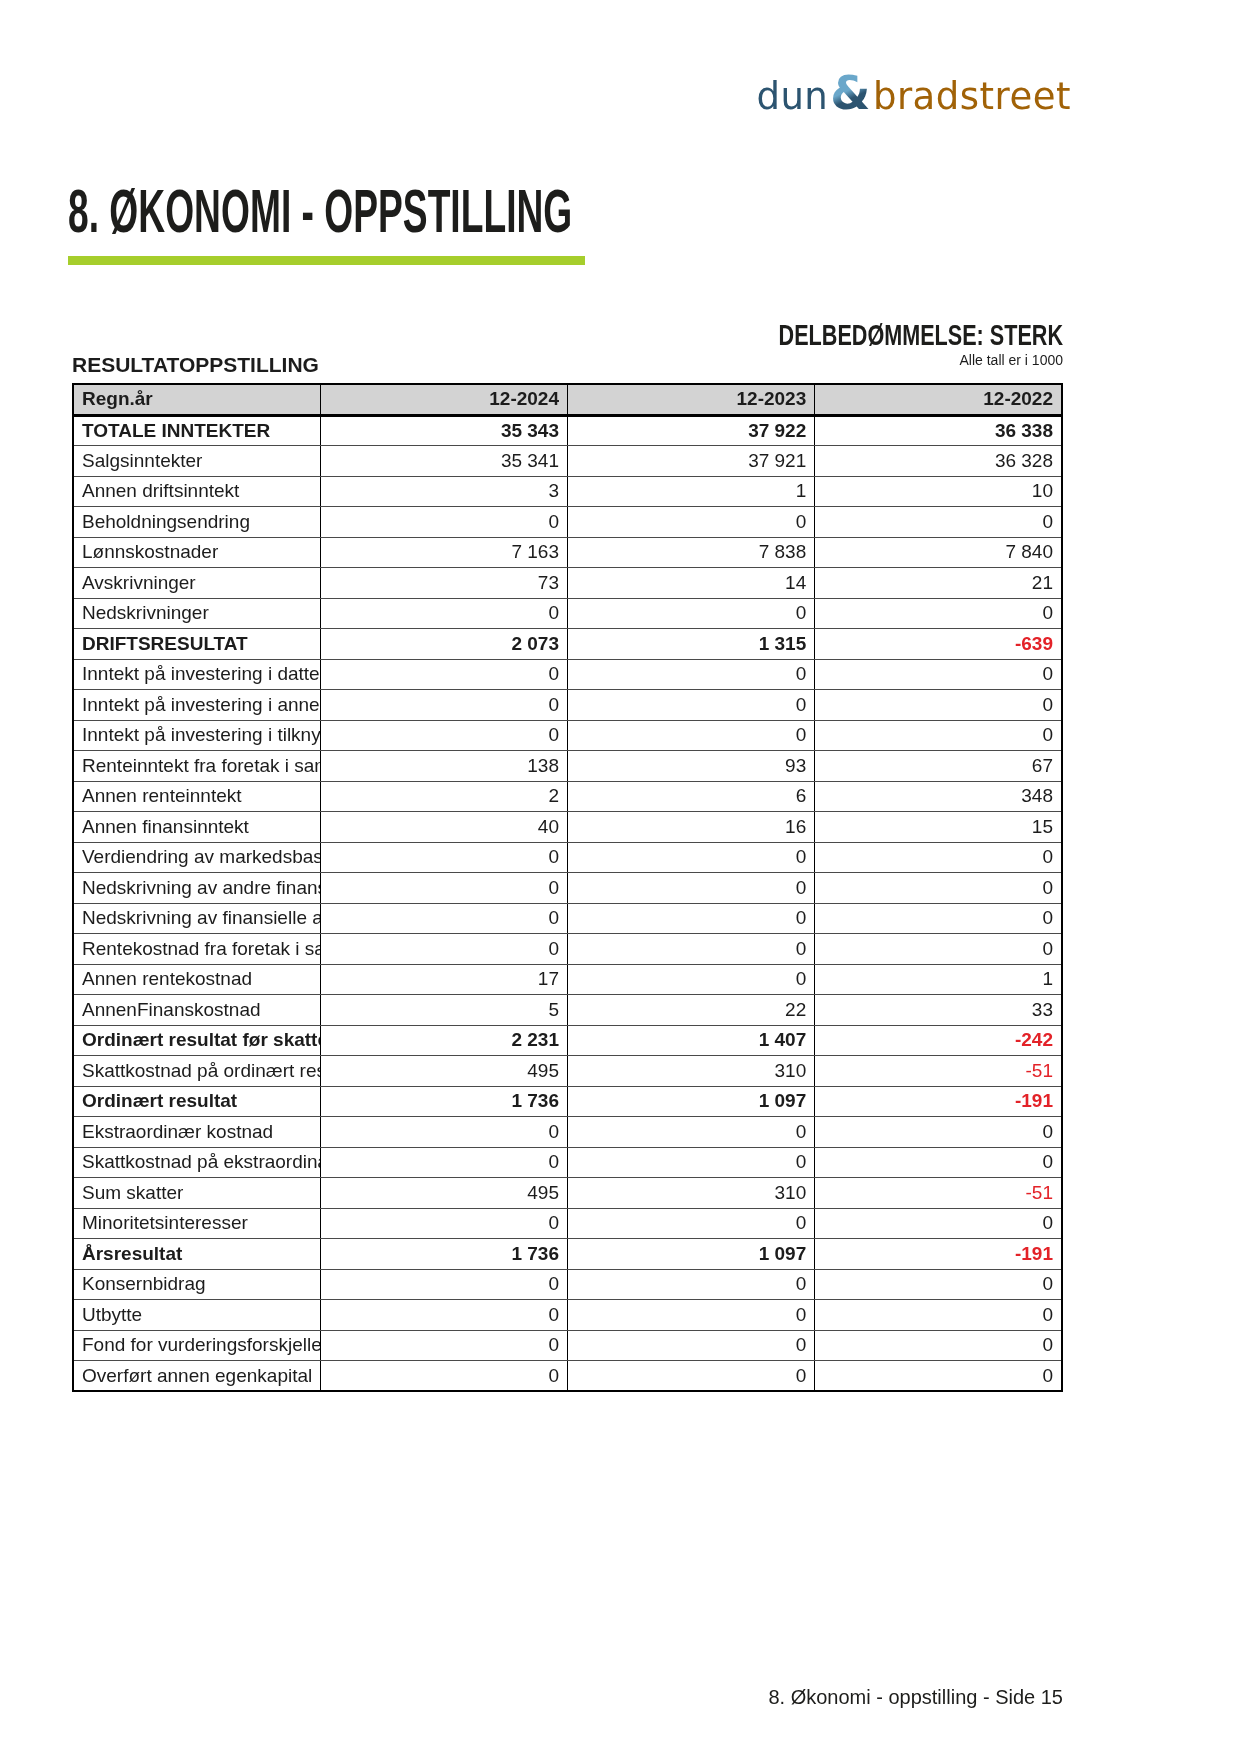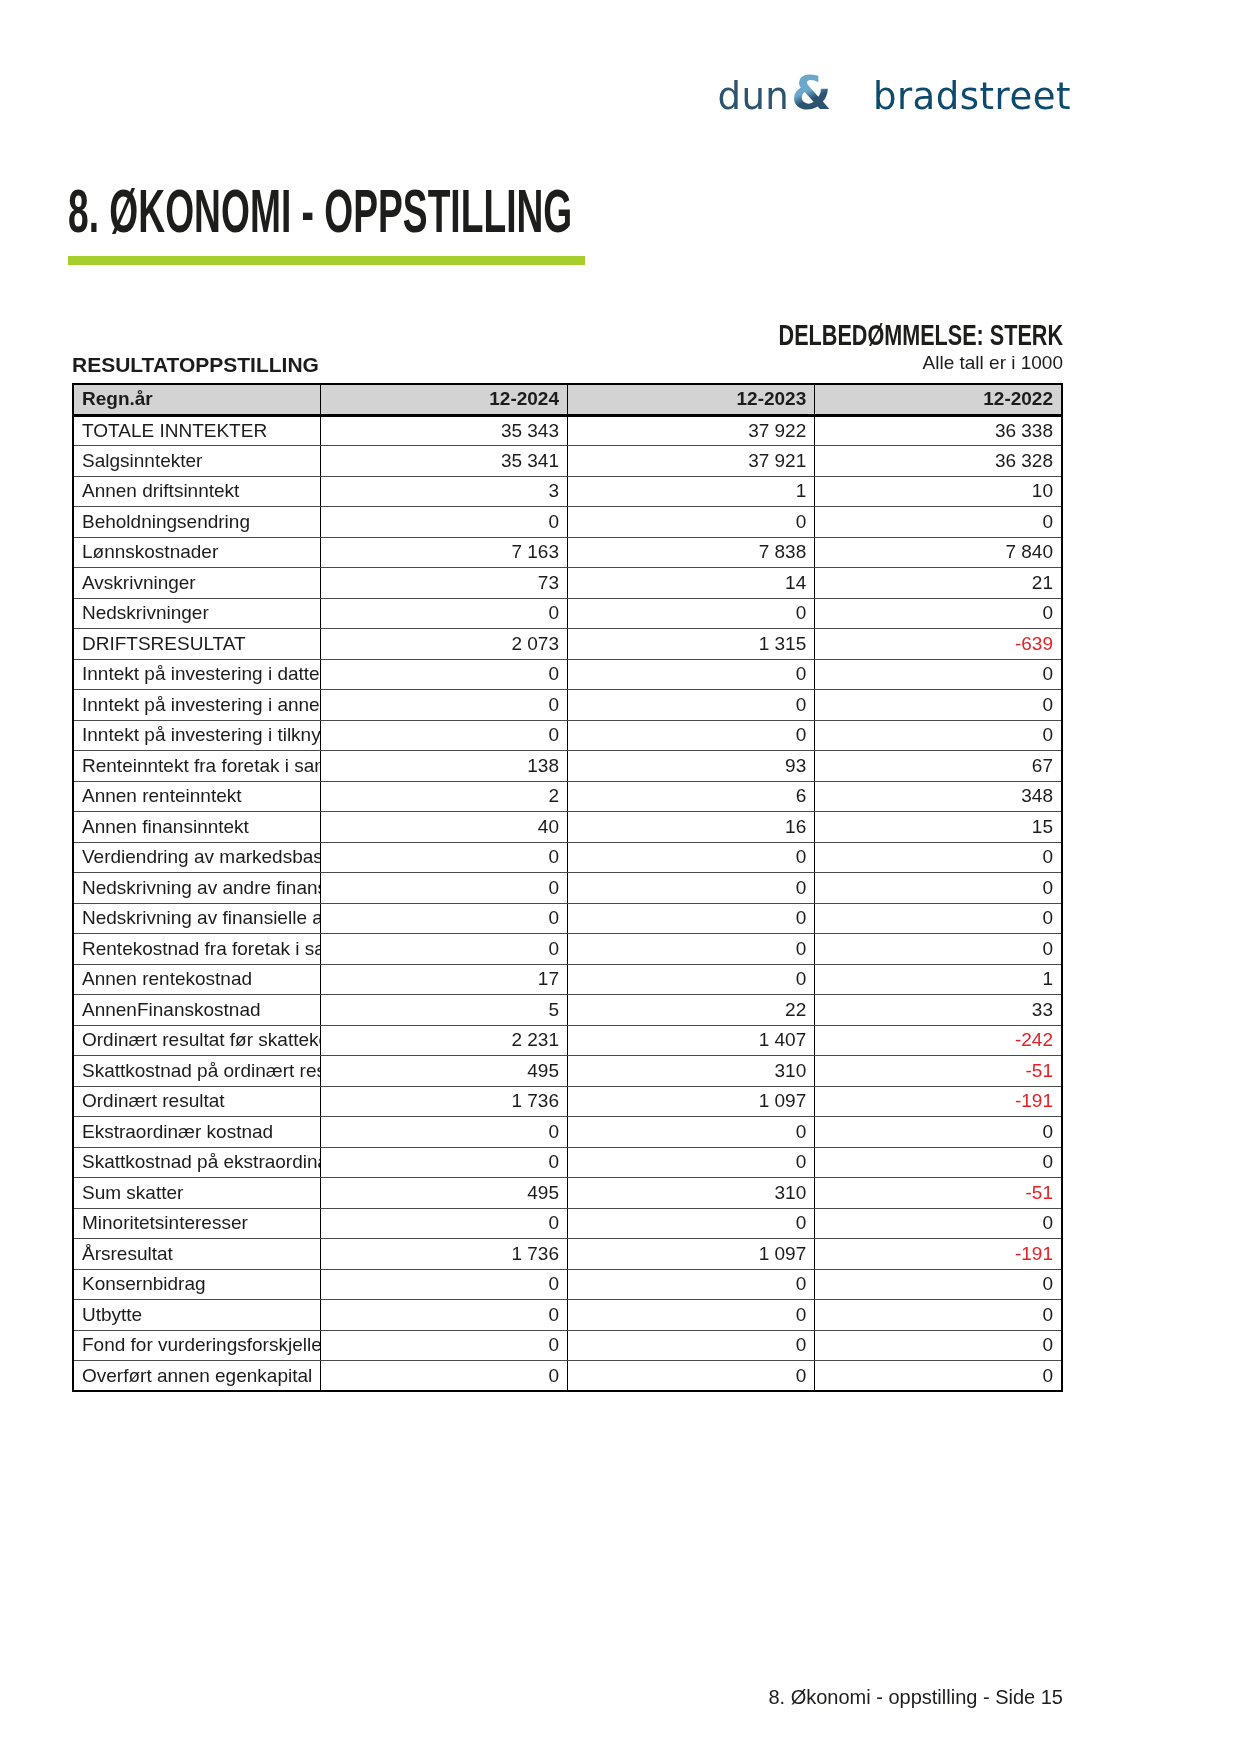--- a/index.html
+++ b/index.html
@@ -29,21 +29,21 @@
   .logo .amp {
     color: #5f9cc0;
     font-size: 46px;
     font-weight: bold;
     margin: 0 2px;
     background: linear-gradient(155deg, #6aa7ca 45%, #2c5470 58%);
     -webkit-background-clip: text;
     background-clip: text;
     -webkit-text-fill-color: transparent;
   }
-  .logo .bradstreet { color: #0c4a6e; margin-left: 39px; }
+  .logo .bradstreet { color: #a16207; }
 
   
   .title {
     position: absolute;
     left: 68px;
     top: 180px;
     margin: 0;
     font-size: 62px;
     font-weight: bold;
     line-height: 1;
@@ -70,21 +70,21 @@
     color: #1d1d1b;
     white-space: nowrap;
     transform: scaleX(0.72);
     transform-origin: 100% 0;
     line-height: 1;
   }
   .unit-note {
     position: absolute;
     top: 352px;
     right: 178px;
-    font-size: 19px;
+    font-size: 14px;
     line-height: 1.2;
     color: #1c1c1c;
   }
   .section-title {
     position: absolute;
     top: 352px;
     left: 72px;
     font-size: 21px;
     font-weight: bold;
     line-height: 1.2;
@@ -116,21 +116,21 @@
   table.result th:first-child { text-align: left; }
   table.result td {
     height: 30.5px;
     padding: 0 8px;
     border-bottom: 1px solid #4a4a4a;
     white-space: nowrap;
     overflow: hidden;
     vertical-align: middle;
   }
   table.result td.num, table.result th.num { border-left: 1px solid #000; text-align: right; }
-  table.result tr.bold-row td { font-weight: normal; }
+  table.result tr.bold-row td { font-weight: bold; }
   table.result td.neg { color: #e32228; }
 
   
   .footer {
     position: absolute;
     top: 1686px;
     right: 178px;
     font-size: 20px;
     color: #1d1d1b;
   }

